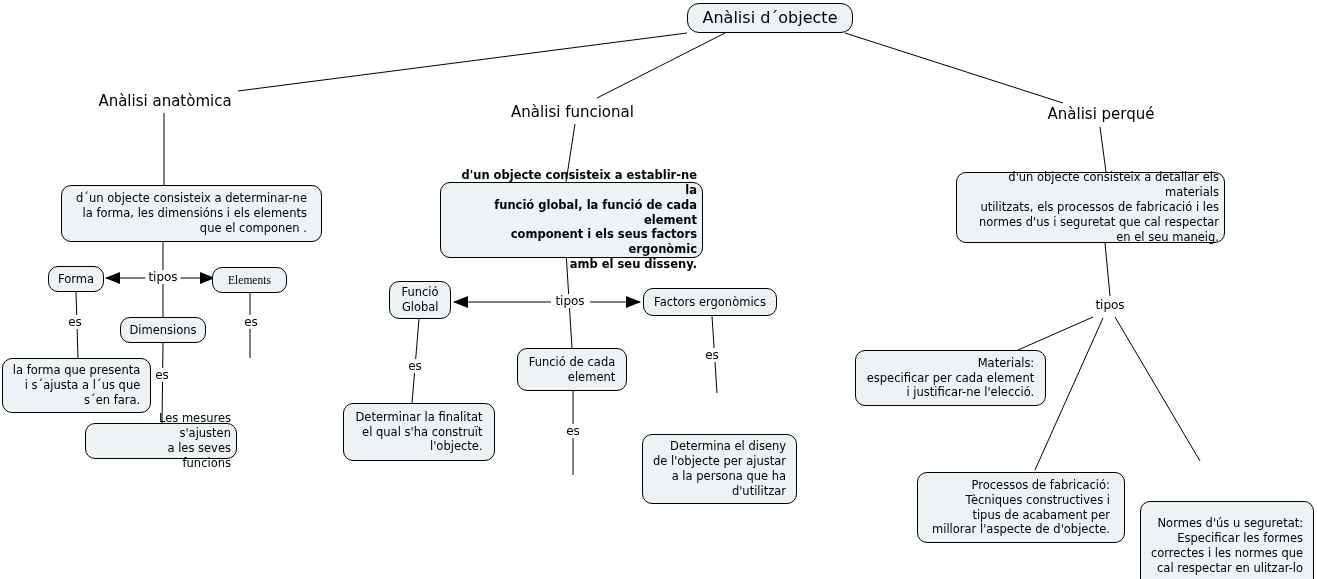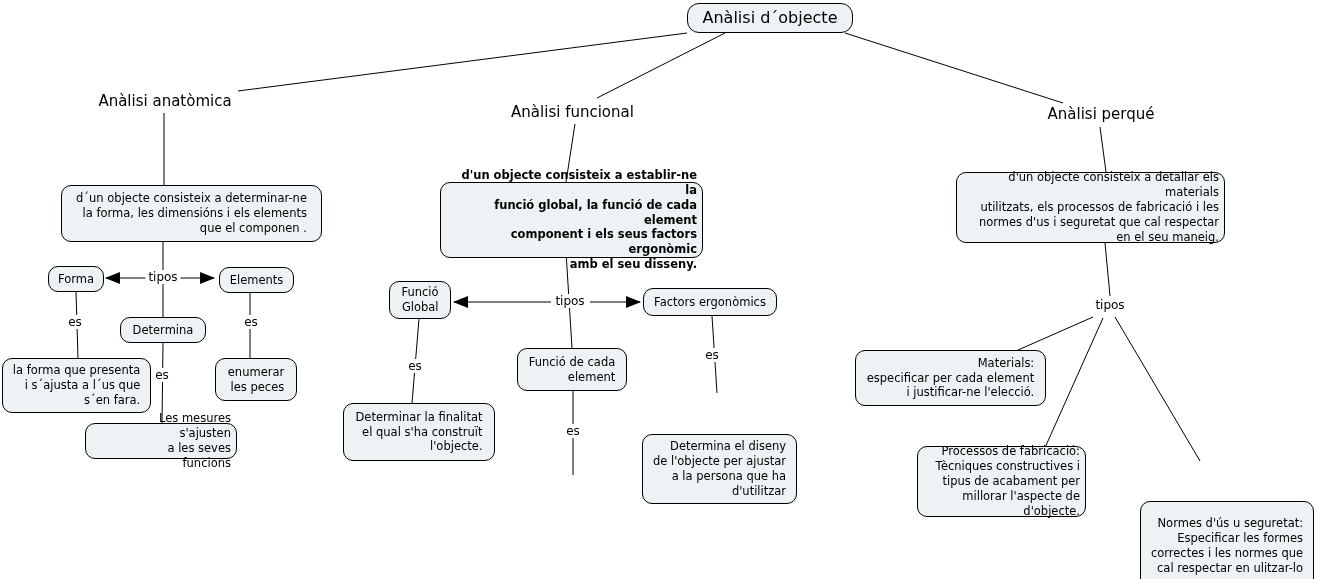--- a/index.html
+++ b/index.html
@@ -26,35 +26,35 @@
 
   .lbl {
     position:absolute; font-size:12px; background:#ffffff; padding:0 3px;
     transform:translate(-50%,-50%); white-space:nowrap;
   }
 
   
   #n-root        { left:687px;  top:3px;   width:166px; height:30px; }
   #n-anat-desc   { left:32px;   top:185px; width:261px; height:57px;margin-left:29px; }
   #n-forma       { left:48px;   top:266px; width:56px;  height:26px; }
-  #n-elements    { left:219px;  top:267px; width:75px;  height:26px; }
+  #n-elements    { left:212px;  top:267px; width:75px;  height:26px;font-family:Liberation Serif, serif; }
   #n-dimensions  { left:120px;  top:317px; width:86px;  height:26px; }
   #n-forma-desc  { left:2px;    top:358px; width:149px; height:55px; }
   #n-mesures     { left:85px;   top:423px; width:152px; height:36px;padding-left:36px; }
   #n-enumerar    { left:215px;  top:358px; width:82px;  height:43px; }
   #n-func-desc   { left:440px;  top:182px; width:263px; height:76px;font-weight:bold; }
   #n-fglobal     { left:389px;  top:281px; width:62px;  height:38px; }
   #n-factors     { left:643px;  top:288px; width:134px; height:28px; }
   #n-felement    { left:517px;  top:348px; width:110px; height:43px; }
   #n-determinar  { left:343px;  top:403px; width:152px; height:58px; }
   #n-dir         { left:505px;  top:475px; width:135px; height:101px; }
   #n-determina   { left:642px;  top:393px; width:155px; height:70px;margin-top:41px; }
   #n-tec-desc    { left:956px;  top:172px; width:269px; height:71px; }
   #n-materials   { left:855px;  top:350px; width:191px; height:56px; }
-  #n-processos   { left:917px;  top:446px; width:169px; height:71px; }
+  #n-processos   { left:917px;  top:472px; width:208px; height:71px; }
   #n-normes      { left:1140px; top:461px; width:174px; height:90px;margin-top:40px; }
 
   #t-anat { left:93px;  top:92px;  width:144px; }
   #t-func { left:502px; top:103px; width:141px; }
   #t-tec  { left:1042px;top:105px; width:118px; }
 
   #l-tipos-a { left:163px;  top:277px; }
   #l-es-a1   { left:75px;   top:322px; }
   #l-es-a2   { left:162px;  top:375px; }
   #l-es-a3   { left:251px;  top:322px; }
@@ -108,28 +108,26 @@
 
   <div class="btitle" id="t-anat">Anàlisi anatòmica</div>
   <div class="btitle" id="t-func">Anàlisi funcional</div>
   <div class="btitle" id="t-tec">Anàlisi perqué</div>
 
   <div class="node" id="n-anat-desc">d´un objecte consisteix a determinar-ne
 la forma, les dimensións i els elements
 que el componen .</div>
   <div class="node" id="n-forma">Forma</div>
   <div class="node" id="n-elements">Elements</div>
-  <div class="node" id="n-dimensions">Determina</div>
+  <div class="node" id="n-dimensions">Dimensions</div>
   <div class="node" id="n-forma-desc">la forma que presenta
 i s´ajusta a l´us que
 s´en fara.</div>
   <div class="node" id="n-mesures">Les mesures s'ajusten
 a les seves funcions</div>
-  <div class="node" id="n-enumerar">enumerar
-les peces</div>
 
   <div class="node" id="n-func-desc">d'un objecte consisteix a establir-ne la
 funció global, la funció de cada element
 component i els seus factors ergonòmic
 amb el seu disseny.</div>
   <div class="node" id="n-fglobal">Funció
 Global</div>
   <div class="node" id="n-factors">Factors ergonòmics</div>
   <div class="node" id="n-felement">Funció de cada
 element</div>

